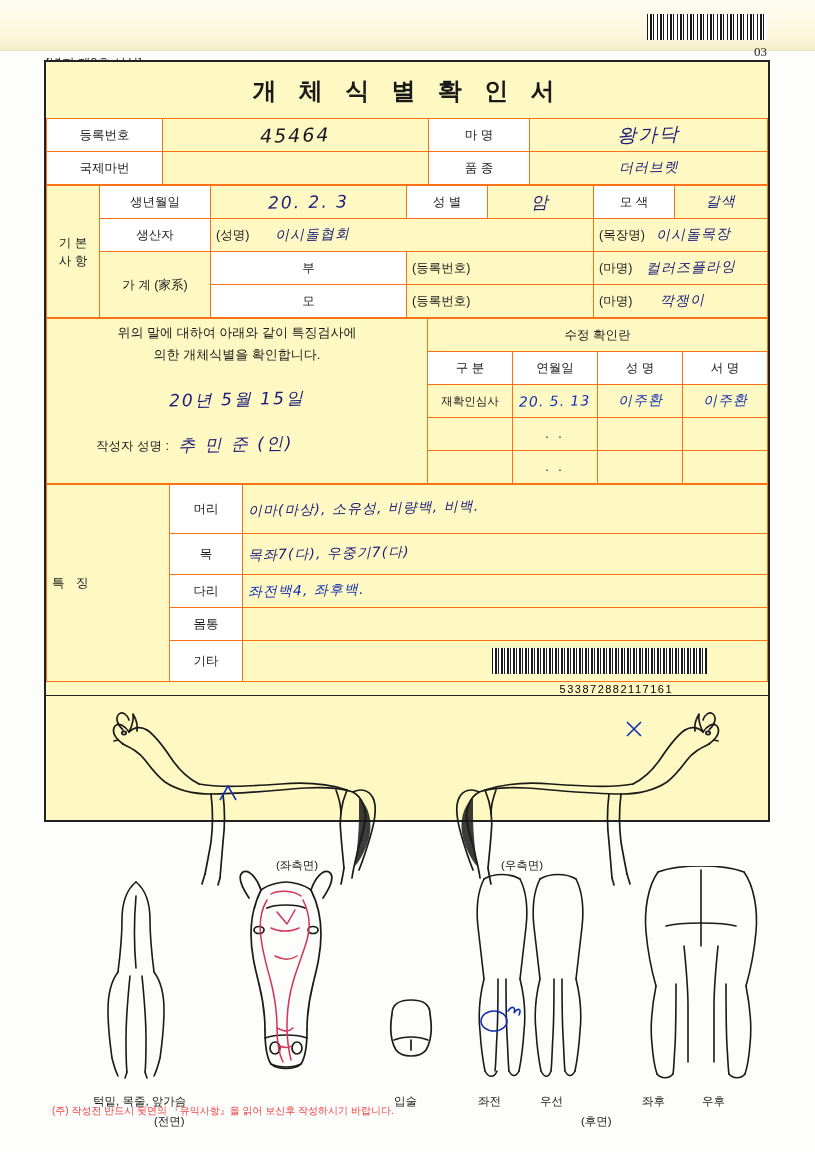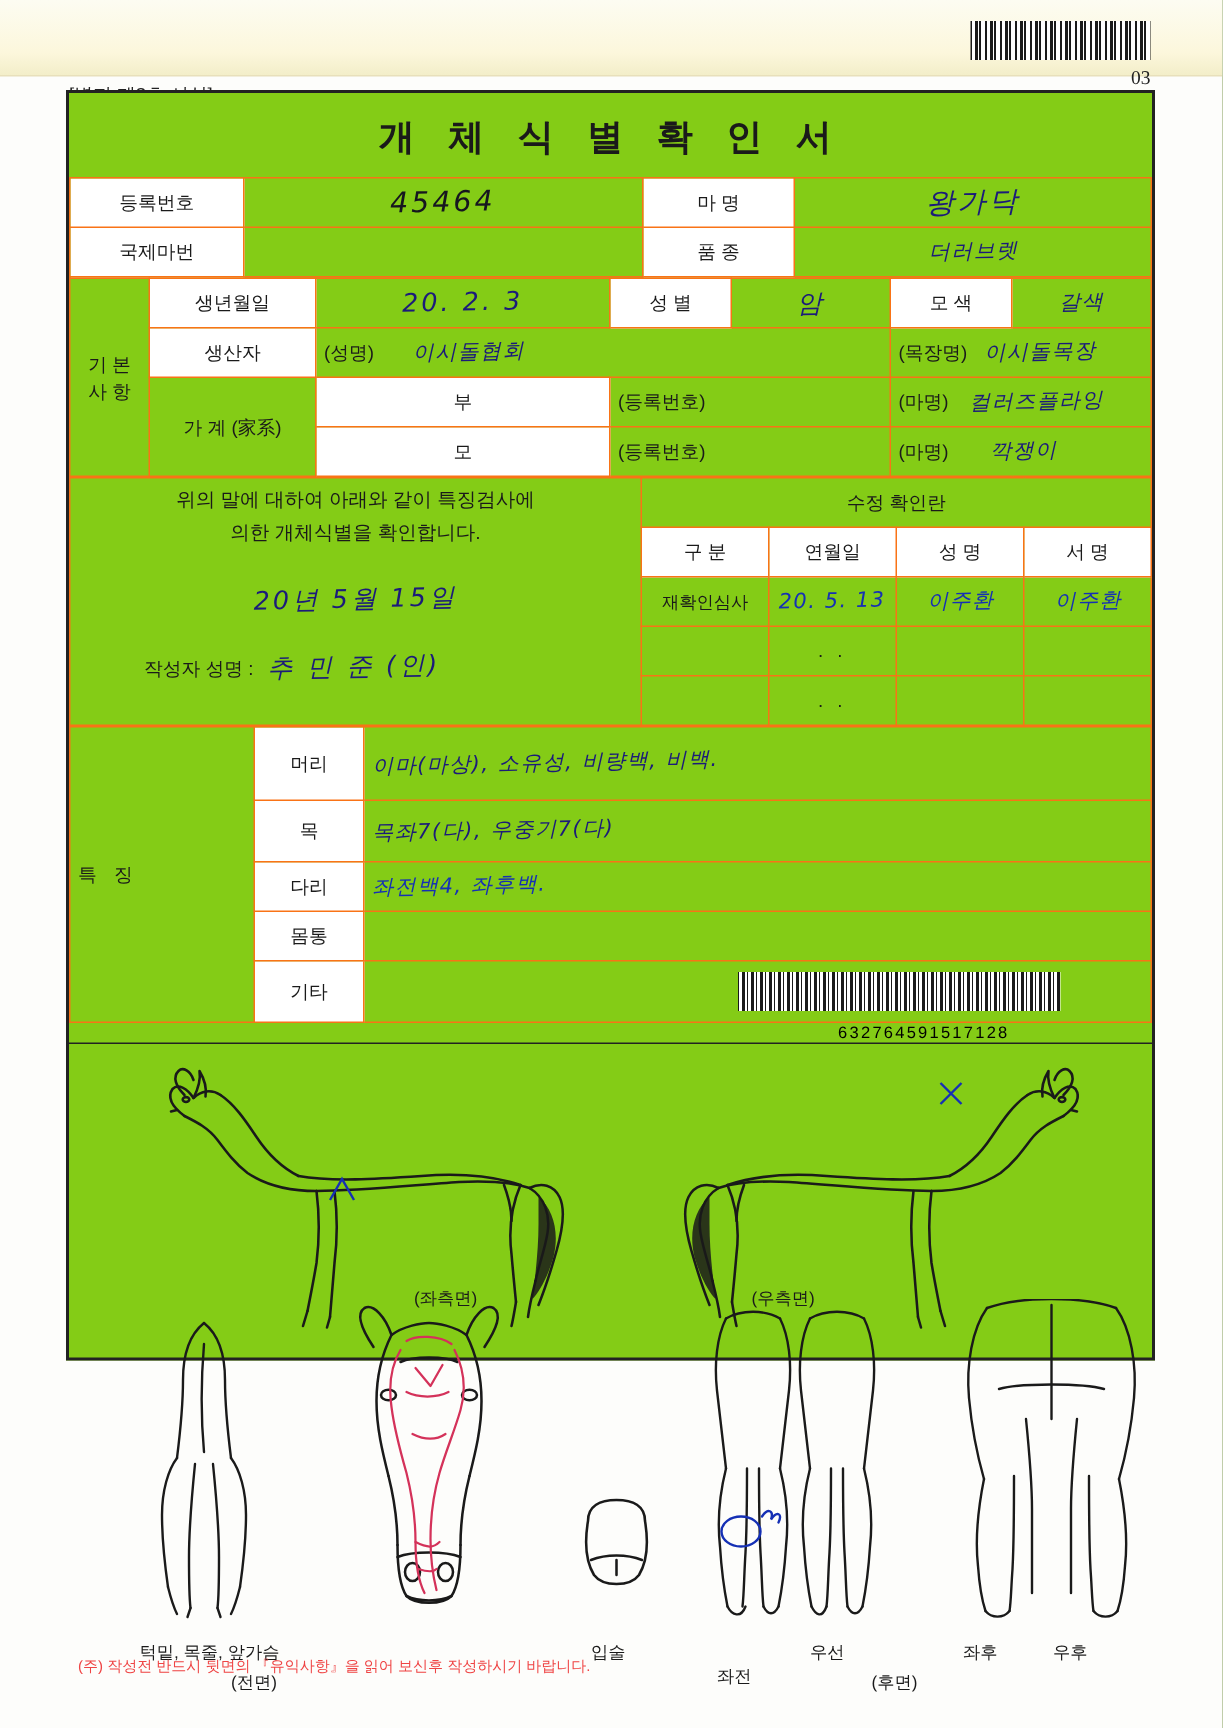--- a/index.html
+++ b/index.html
@@ -51,24 +51,24 @@
     font-size: 12.5px;
     color: #222;
     margin-top: 11px;
   }
   
   .doc {
     position: absolute;
     left: 44px;
     top: 60px;
     width: 726px;
-    height: 847px;
+    height: 762px;
     border: 2px solid #222;
     box-sizing: border-box;
-    background: #84cc16;
+    background: #fef9c3;
   }
   .title {
     text-align: center;
     font-size: 24px;
     letter-spacing: 7px;
     font-weight: bold;
     padding: 13px 0 11px 0;
     color: #1a1a1a;
     font-family: "DejaVu Sans", sans-serif;
   }
@@ -330,21 +330,21 @@
         <td style="height:26px"></td>
       </tr>
       <tr>
         <td class="lbl">기타</td>
         <td style="height:34px; text-align:right; padding-right:60px">
           <span class="barcode-mid"></span>
         </td>
       </tr>
     </tbody>
       </table>
-    <div class="barcode-num" style="margin:1px 0 0 0; padding-right:95px; text-align:right">632764591517128</div>
+    <div class="barcode-num" style="margin:1px 0 0 0; padding-right:95px; text-align:right">533872882117161</div>
 
     <div style="border-top:1px solid #222">
 
       <div class="diagram-area">
 
         <svg width="300" height="190" viewBox="0 0 300 190" style="position:absolute; left:55px; top:6px;">
           <g fill="none" stroke="#1a1a1a" stroke-width="1.7" stroke-linecap="round" stroke-linejoin="round">
             <path d="M22 42 C14 36 10 30 14 24 C18 20 24 24 28 30 C33 25 40 24 46 28"></path>
             <path d="M22 42 C30 46 38 50 44 58 C50 66 56 74 64 80 C76 88 92 92 110 92"></path>
             <path d="M46 28 C55 34 62 44 70 56 C78 68 86 76 98 82"></path>
@@ -499,21 +499,21 @@
             <path d="M93 208 C97 213 105 213 109 208"></path>
             <path d="M48 80 C50 100 52 120 52 140 C52 160 52 180 52 196"></path>
             <path d="M82 80 C80 100 78 120 78 140 C78 160 78 180 78 196"></path>
             <path d="M30 60 C44 56 86 56 100 60"></path>
           </g>
         </svg>
 
         <div class="cap" style="left:47px; top:398px">턱밑, 목줄, 앞가슴</div>
         <div class="cap" style="left:108px; top:418px">(전면)</div>
         <div class="cap" style="left:348px; top:398px">입술</div>
-        <div class="cap" style="left:432px; top:414px">좌전</div>
+        <div class="cap" style="left:432px; top:398px">좌전</div>
         <div class="cap" style="left:494px; top:398px">우선</div>
         <div class="cap" style="left:596px; top:398px">좌후</div>
         <div class="cap" style="left:656px; top:398px">우후</div>
         <div class="cap" style="left:535px; top:418px">(후면)</div>
       </div>
     </div>
 
   </div>
 
   <div class="footer-note">(주) 작성전 반드시 뒷면의 『유익사항』을 읽어 보신후 작성하시기 바랍니다.</div>

